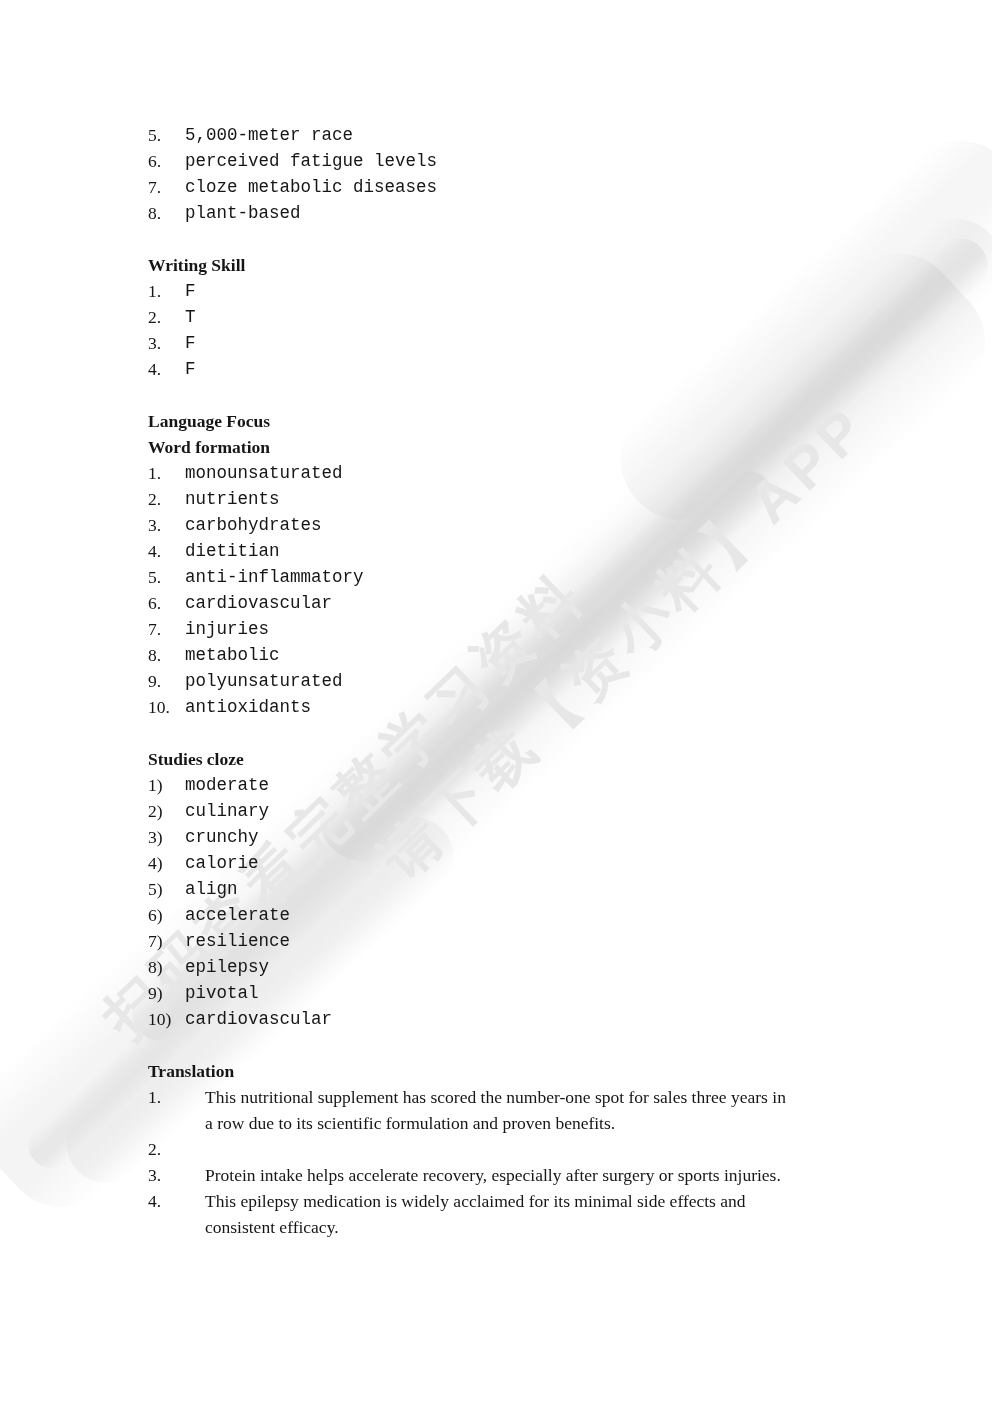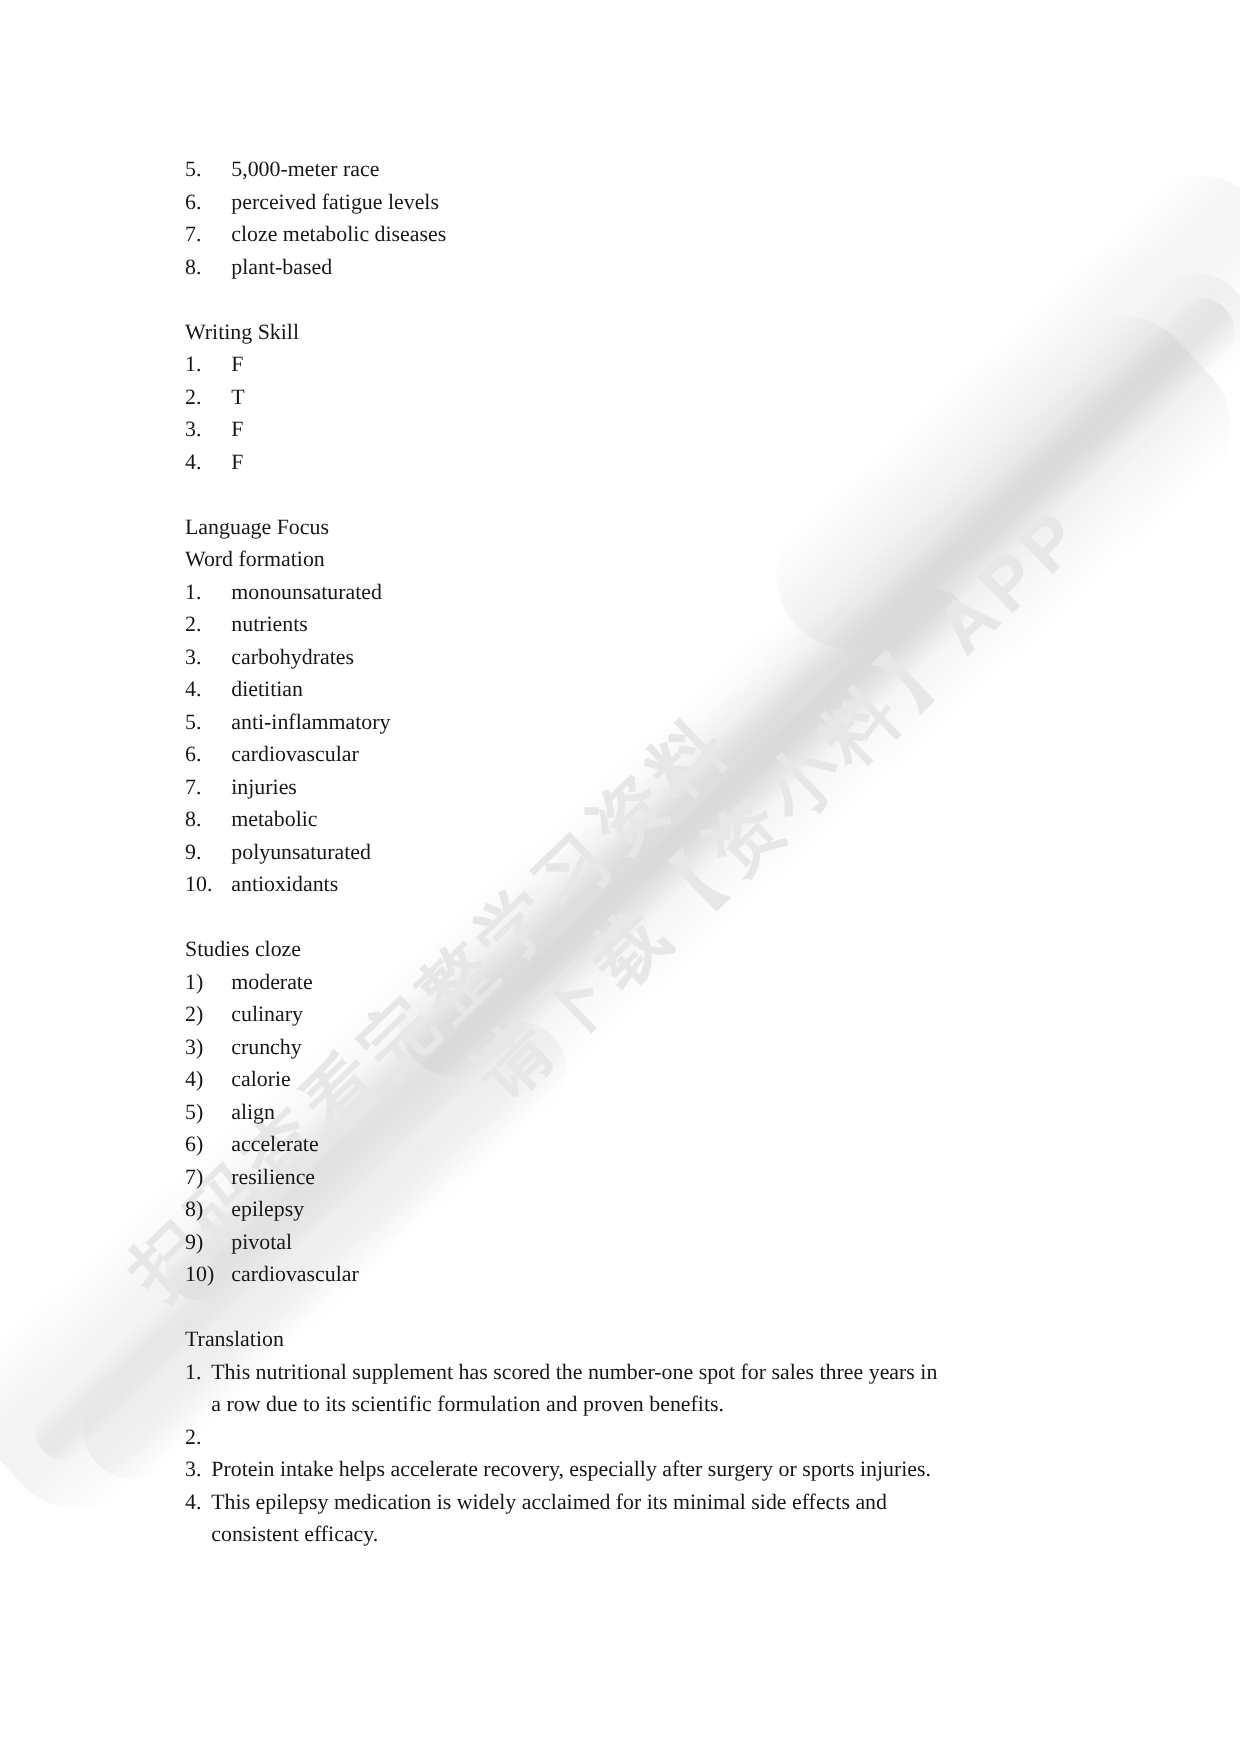--- a/index.html
+++ b/index.html
@@ -40,28 +40,28 @@
   .wm-line1{left:30px;top:781px;transform:rotate(-44deg);}
   .wm-line2{left:307px;top:621px;transform:rotate(-44deg);}
   
   .content{
     position:absolute;left:148px;top:122px;z-index:1;
     width:720px;
     font-size:17.5px;line-height:26px;
   }
   .section{margin-top:26px;}
   .section.first{margin-top:0;}
-  .heading{font-weight:normal;}
+  .heading{font-weight:bold;}
   .row{display:flex;}
   .row .num{width:37px;flex:none;}
-  .row .txt{flex:none;white-space:nowrap;}
+  .row .txt{flex:none;white-space:nowrap;font-family:Liberation Mono, monospace;}
   .trow{display:flex;}
   .trow .num{width:14px;margin-right:7px;flex:none;}
   .trow .tbody{flex:none;}
-  .tline{white-space:nowrap;}
+  .tline{white-space:nowrap;margin-left:36px;}
 </style>
 </head>
 <body>
 
 <div class="watermark-layer">
   <div class="streak s1"></div>
   <div class="streak s2"></div>
   <div class="streak s3"></div>
   <div class="streak s4"></div>
   <div class="streak s5"></div>

